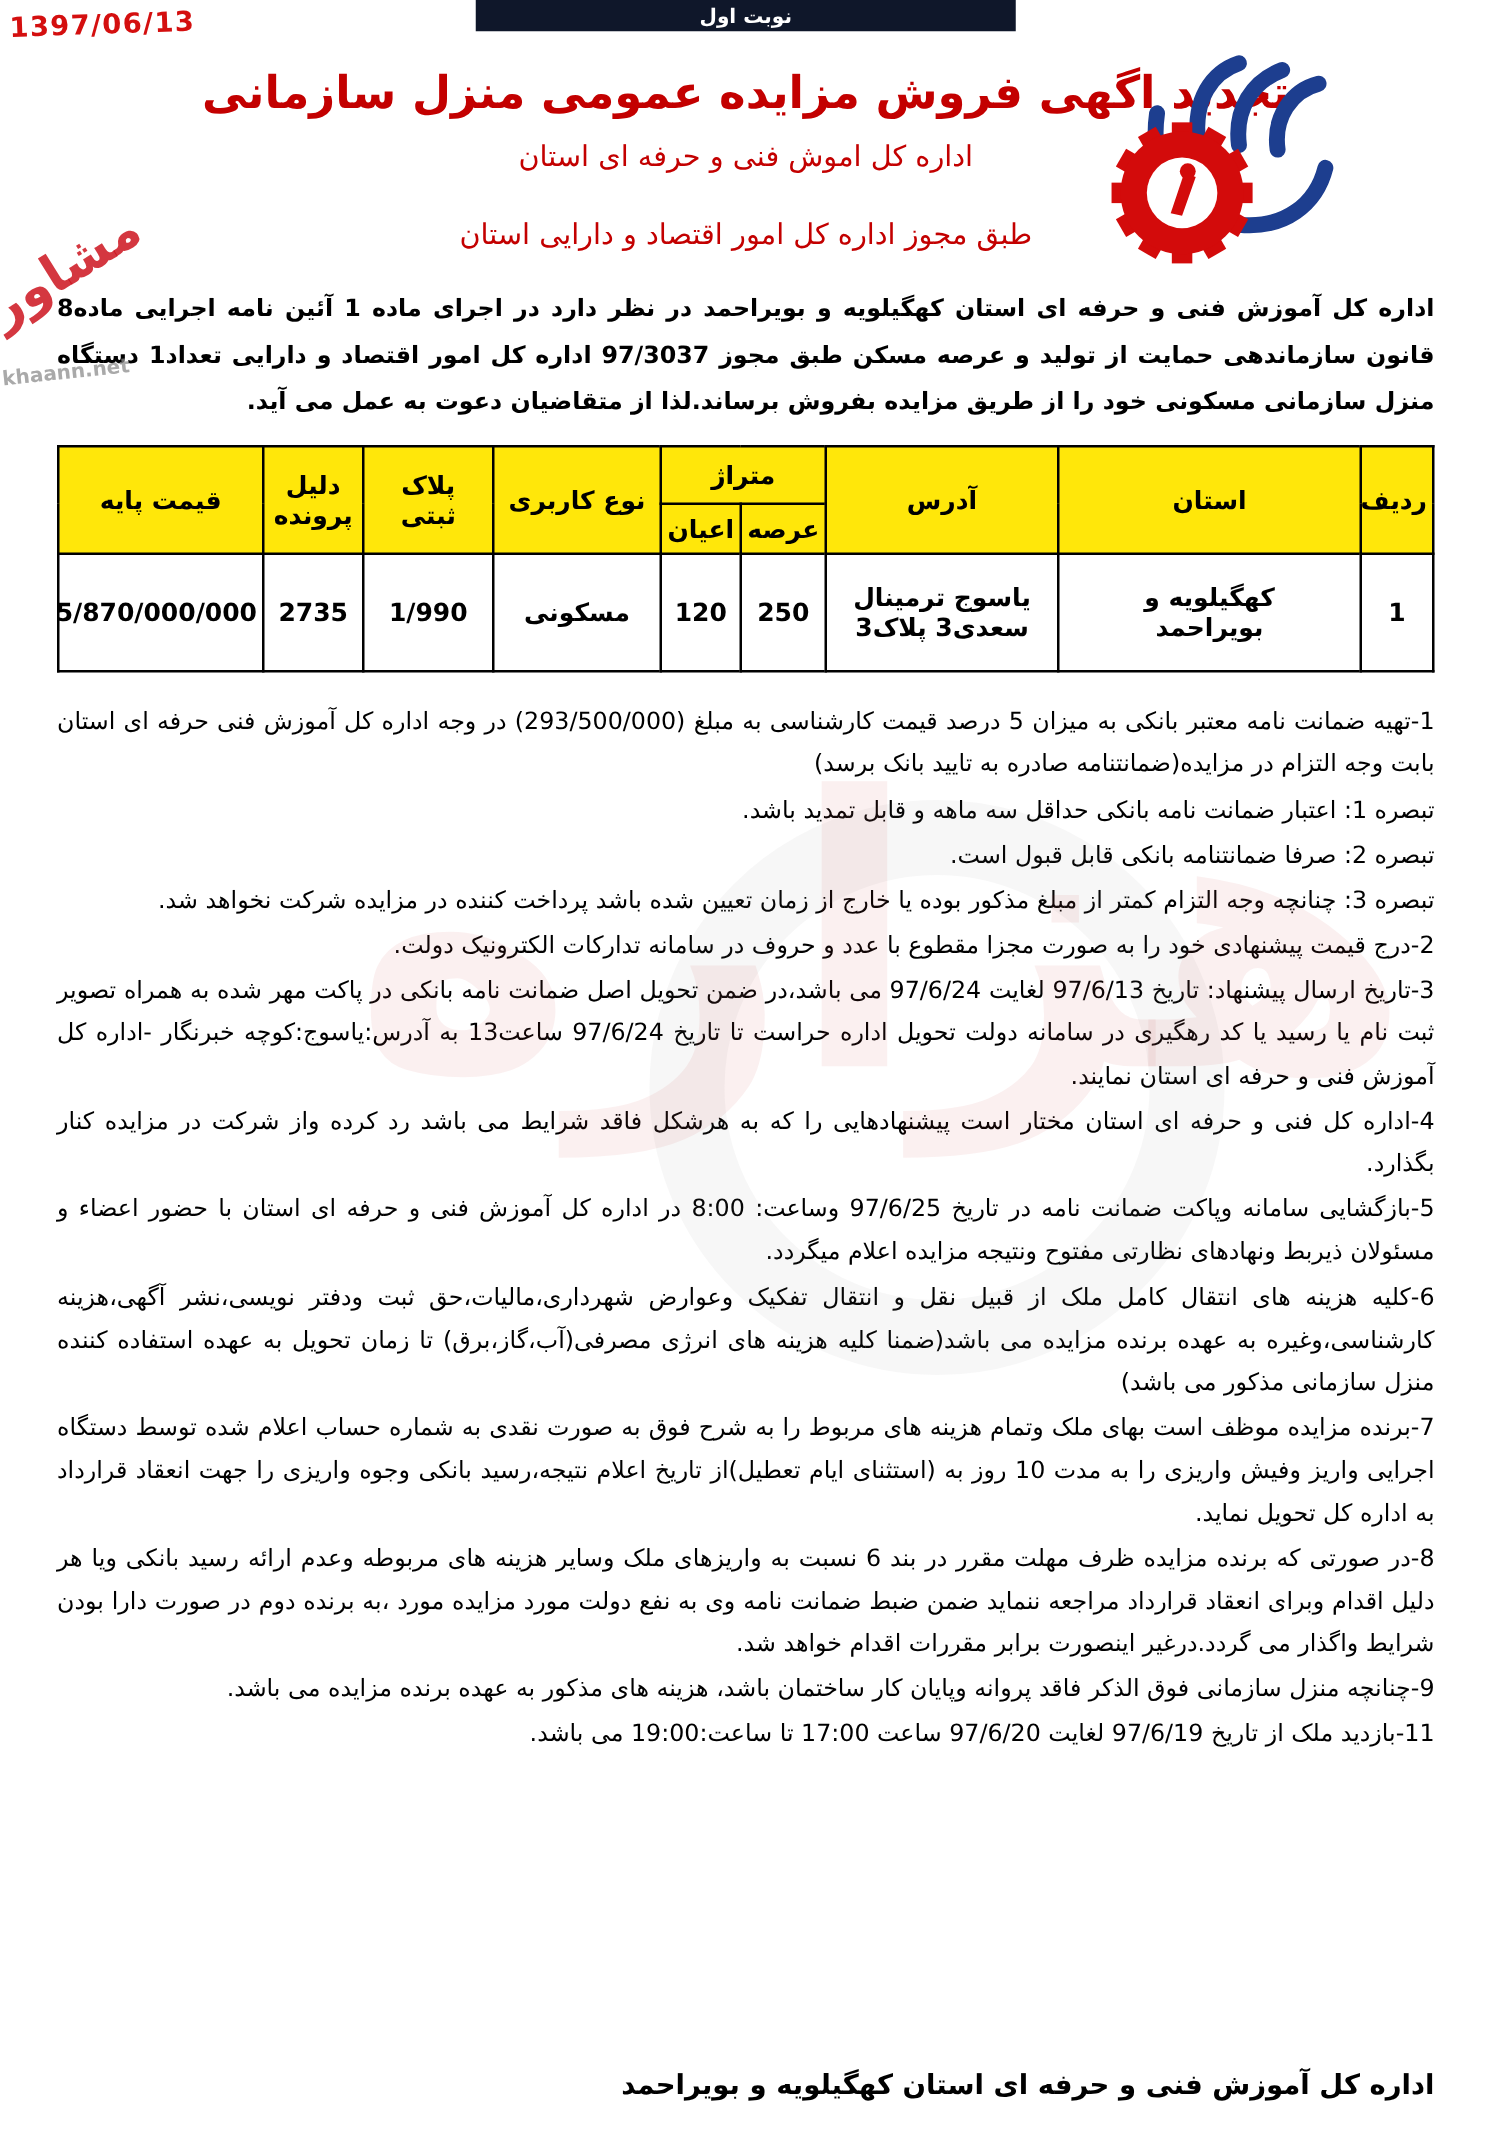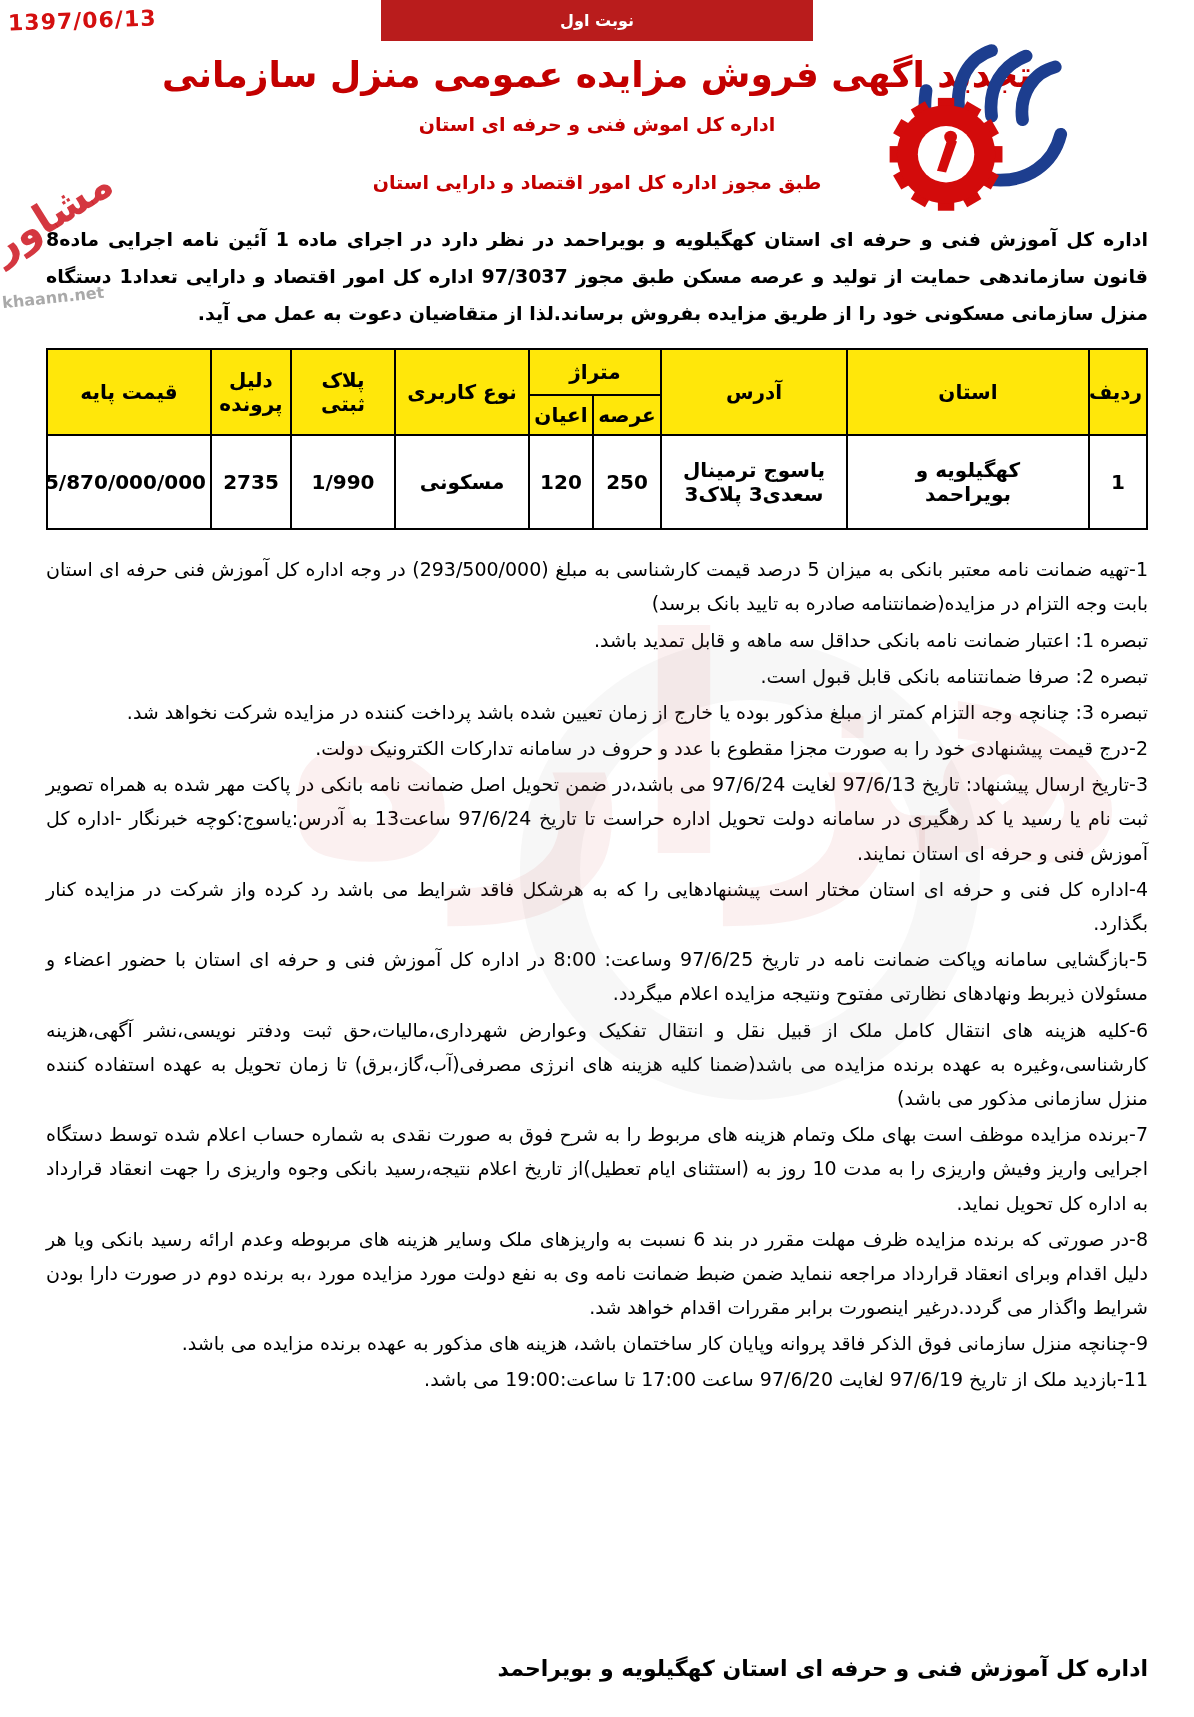--- a/index.html
+++ b/index.html
@@ -7,35 +7,35 @@
   body {
     width:1194px; height:1717px; position:relative; overflow:hidden;
     font-family:"DejaVu Sans","Liberation Sans",sans-serif;
     color:#000;
   }
   .page { position:relative; width:100%; height:100%; padding:0 46px; z-index:1; }
 
   
   .topbar {
     position:absolute; top:0; left:50%; transform:translateX(-50%);
-    width:432px; height:41px; background:#b91c1c; color:#fff;
+    width:432px; height:25px; background:#0f172a; color:#fff;
     display:flex; align-items:center; justify-content:center;
     font-size:16px; font-weight:bold; z-index:3;
   }
   .date-stamp {
     position:absolute; top:8px; left:8px; direction:ltr;
     color:#d40f0f; font-size:22px; font-weight:bold;
     transform:rotate(-2deg); z-index:3; letter-spacing:1px;
   }
 
   
   .header { position:relative; padding-top:40px; text-align:center; z-index:2; }
   .logo { position:absolute; top:36px; right:80px; width:182px; height:182px; }
   .title   { color:#c30000; font-size:36px; font-weight:bold; margin-top:14px; }
-  .subtitle{ color:#c30000; font-size:19px; font-weight:bold; margin-top:18px; }
+  .subtitle{ color:#c30000; font-size:23px; font-weight:normal; margin-top:18px; }
   .subtitle.second { margin-top:36px; }
 
   
   .intro {
     margin-top:28px; font-size:19px; font-weight:bold; line-height:1.95;
     text-align:justify;
   }
 
   
   table.auction-table {

